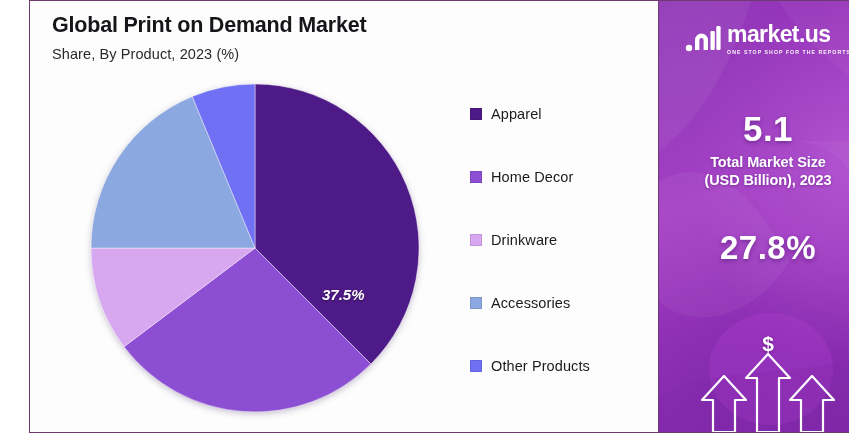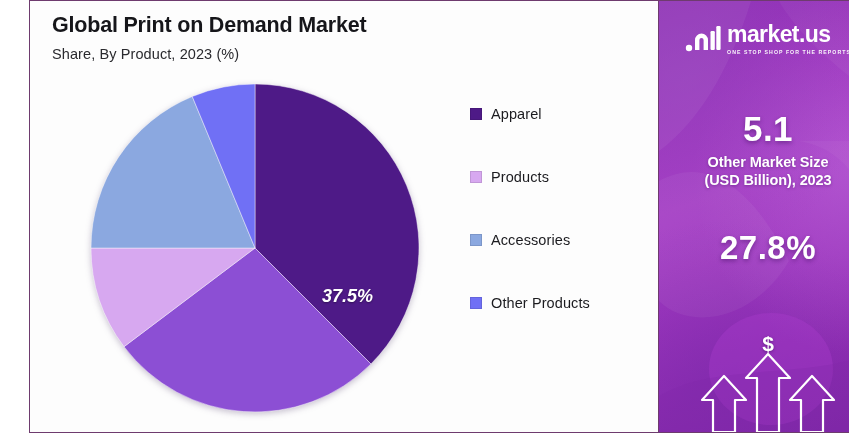--- a/index.html
+++ b/index.html
@@ -38,21 +38,21 @@
     letter-spacing:0.1px;white-space:nowrap;text-align:center;
   }
   #pie-wrap{
     position:absolute;left:60px;top:82px;
     width:330px;height:330px;
   }
   #pie-svg{display:block;width:330px;height:330px;filter:drop-shadow(0 2px 3px rgba(60,40,90,0.28));}
   #pie-label{
     position:absolute;
     left:232px;top:203px;
-    font-size:18px;font-weight:bold;font-style:italic;color:#ffffff;
+    font-size:15px;font-weight:bold;font-style:italic;color:#ffffff;
     text-shadow:0 1px 2px rgba(0,0,0,0.35);
     white-space:nowrap;
     text-align:center;
   }
   
   #legend{
     position:absolute;left:440px;top:106px;
     width:180px;
   }
   .legend-item{
@@ -146,22 +146,26 @@
       </svg>
       <div id="pie-label">37.5%</div>
     </div>
 
     <div id="legend">
         <div class="legend-item">
           <span class="legend-swatch" style="background: rgb(78, 26, 135);"></span>
           <span class="legend-label">Apparel</span>
         </div>
         <div class="legend-item">
+          <span class="legend-swatch" style="background: rgb(140, 79, 212);"></span>
+          <span class="legend-label">Home Decor</span>
+        </div>
+        <div class="legend-item">
           <span class="legend-swatch" style="background: rgb(215, 168, 240);"></span>
-          <span class="legend-label">Products</span>
+          <span class="legend-label">Drinkware</span>
         </div>
         <div class="legend-item">
           <span class="legend-swatch" style="background: rgb(139, 168, 224);"></span>
           <span class="legend-label">Accessories</span>
         </div>
         <div class="legend-item">
           <span class="legend-swatch" style="background: rgb(112, 112, 245);"></span>
           <span class="legend-label">Other Products</span>
         </div>
       </div>
@@ -186,21 +190,21 @@
         <rect x="31.3" y="2" width="4.3" height="24" rx="1.2" fill="#ffffff"></rect>
       </svg>
       <div id="logo-text-wrap">
         <div id="logo-word">market.us</div>
         <div id="logo-tagline">ONE STOP SHOP FOR THE REPORTS</div>
       </div>
     </div>
 
     <div class="stat-big" id="stat1-value">5.1</div>
     <div class="stat-sub" id="stat1-label">
-      <span>Other Market Size</span><br>
+      <span>Total Market Size</span><br>
       <span>(USD Billion), 2023</span>
     </div>
 
     <div class="stat-big" id="stat2-value">27.8%</div>
 
     <div id="dollar-sign">$</div>
 
     <svg id="arrows" viewBox="0 0 218 80" preserveAspectRatio="none">
       <g fill="none" stroke="#ffffff" stroke-width="2.2" stroke-linejoin="round">
         <path d="M109 2 L131 26 L120 26 L120 80 L98 80 L98 26 L87 26 Z"></path>

